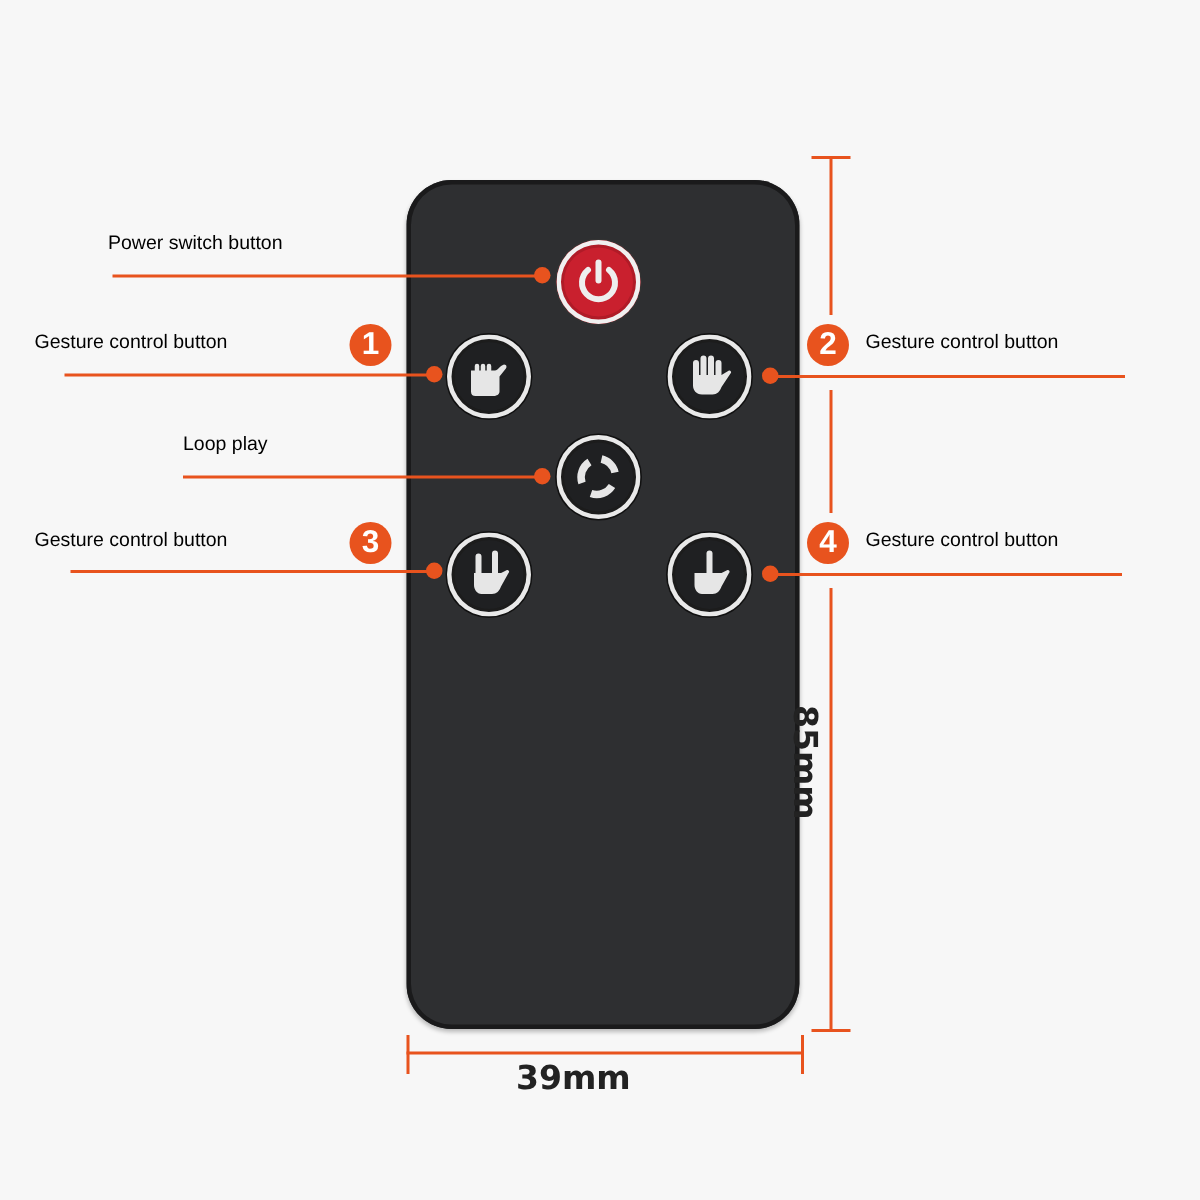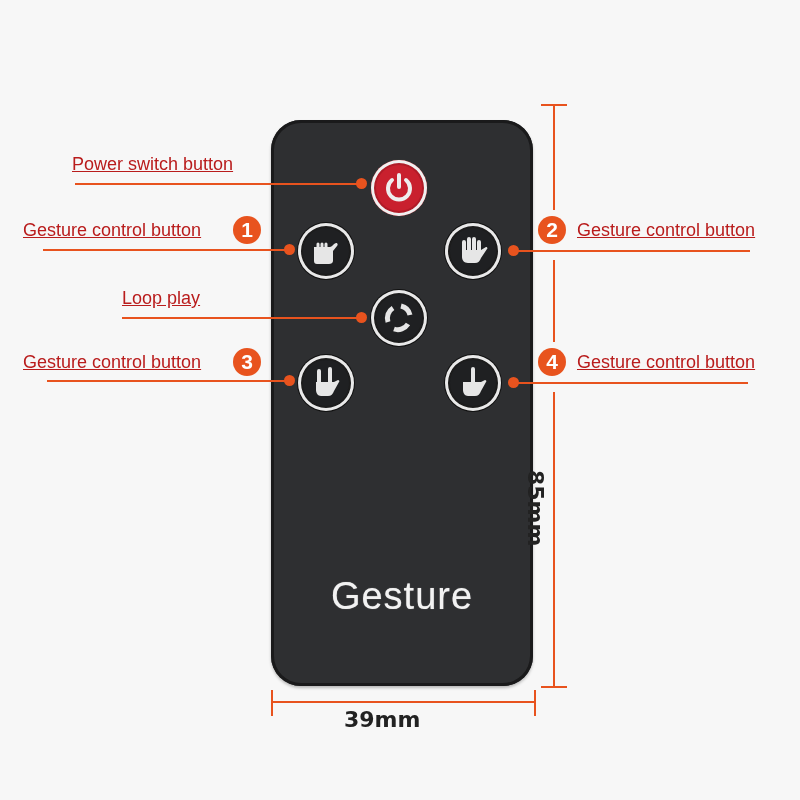--- a/index.html
+++ b/index.html
@@ -1,21 +1,21 @@
 <!DOCTYPE html>
 <html><head>
 <meta charset="utf-8">
 <style>
   html,body{margin:0;padding:0;}
   body{width:800px;height:800px;background:#f7f7f7;position:relative;overflow:hidden;font-family:"DejaVu Sans","Liberation Sans",sans-serif;}
   .remote{position:absolute;left:271px;top:120px;width:262px;height:566px;background:#2e2f31;border-radius:30px;box-shadow:inset 0 0 0 3px #1a1a1b,0 2px 3px rgba(0,0,0,.25);}
   .btn{position:absolute;width:56px;height:56px;border-radius:50%;background:#1f2022;box-shadow:0 0 0 1px #111,inset 0 0 0 3px #e9e9e9,inset 0 0 0 5px #1c1c1c;display:flex;align-items:center;justify-content:center;}
   .btn svg{width:40px;height:40px;}
   .btn.power{background:#c9202e;box-shadow:0 0 0 1px #333,inset 0 0 0 3px #f0f0f0,inset 0 0 0 5px #b01b27;}
-  .label{position:absolute;font-size:18px;color:#b91c1c;white-space:nowrap;font-family:"Liberation Sans",sans-serif;text-decoration:underline;}
+  .label{position:absolute;font-size:13px;color:#000000;white-space:nowrap;font-family:"Liberation Sans",sans-serif;}
   .line{position:absolute;height:2px;background:#e8531e;}
   .dot{position:absolute;width:11px;height:11px;border-radius:50%;background:#e8531e;}
   .num{position:absolute;width:28px;height:28px;border-radius:50%;background:#e8531e;color:#fff;font-weight:bold;font-size:21px;line-height:28px;text-align:center;font-family:"Liberation Sans",sans-serif;}
   .vline{position:absolute;width:2px;background:#e8531e;}
   .tick{position:absolute;background:#e8531e;}
   .brand{position:absolute;left:0;width:262px;top:455px;text-align:center;color:#f2f2f2;font-size:38px;font-family:"Liberation Sans",sans-serif;letter-spacing:1px;text-shadow:0 0 1px #999;}
   .dim{position:absolute;font-size:22px;font-weight:bold;color:#222;font-family:"DejaVu Sans",sans-serif;}
 </style>
 </head>
 <body>
@@ -51,21 +51,20 @@
       <path d="M13 20 v-12 M24 20 v-14" stroke="#e6e6e6" stroke-width="4" stroke-linecap="round"></path>
       <path d="M10 19 h18 l4 -2 c1 0 2 1 1 2 l-5 9 c-1 3 -3 5 -6 5 h-7 c-3 0 -5 -3 -5 -6z" fill="#e6e6e6"></path>
     </svg>
   </div>
   <div class="btn" style="left:174px;top:235px;">
     <svg viewBox="0 0 40 40">
       <path d="M20 20 v-14" stroke="#e6e6e6" stroke-width="4" stroke-linecap="round"></path>
       <path d="M10 19 h18 l4 -2 c1 0 2 1 1 2 l-5 9 c-1 3 -3 5 -6 5 h-7 c-3 0 -5 -3 -5 -6z" fill="#e6e6e6"></path>
     </svg>
   </div>
-  <div class="brand">Gesture</div>
 </div>
 
 <div class="label" style="left:72px;top:154px;">Power switch button</div>
 <div class="line" style="left:75px;top:183px;width:286px;"></div>
 <div class="dot" style="left:356px;top:178px;"></div>
 
 <div class="label" style="left:23px;top:220px;">Gesture control button</div>
 <div class="num" style="left:233px;top:216px;">1</div>
 <div class="line" style="left:43px;top:249px;width:246px;"></div>
 <div class="dot" style="left:284px;top:244px;"></div>

